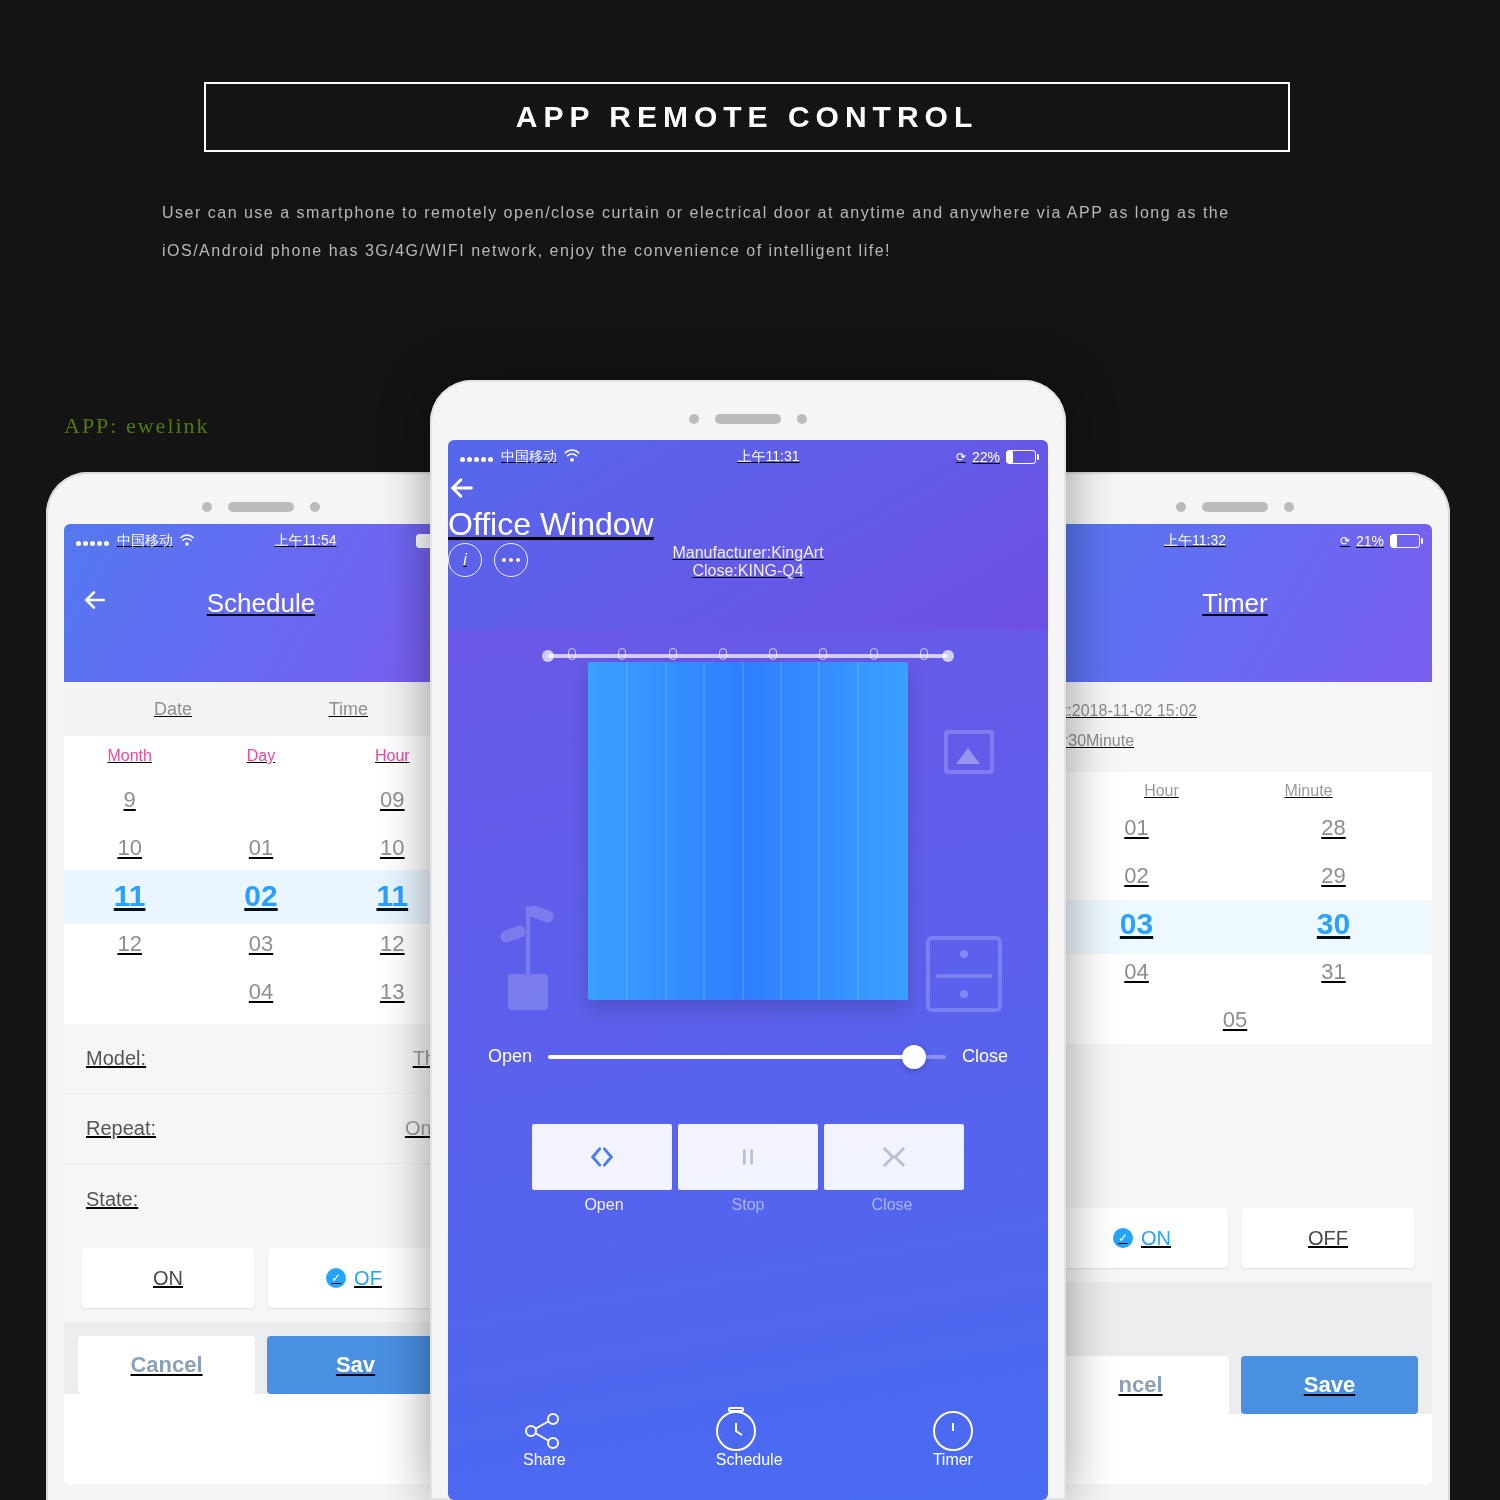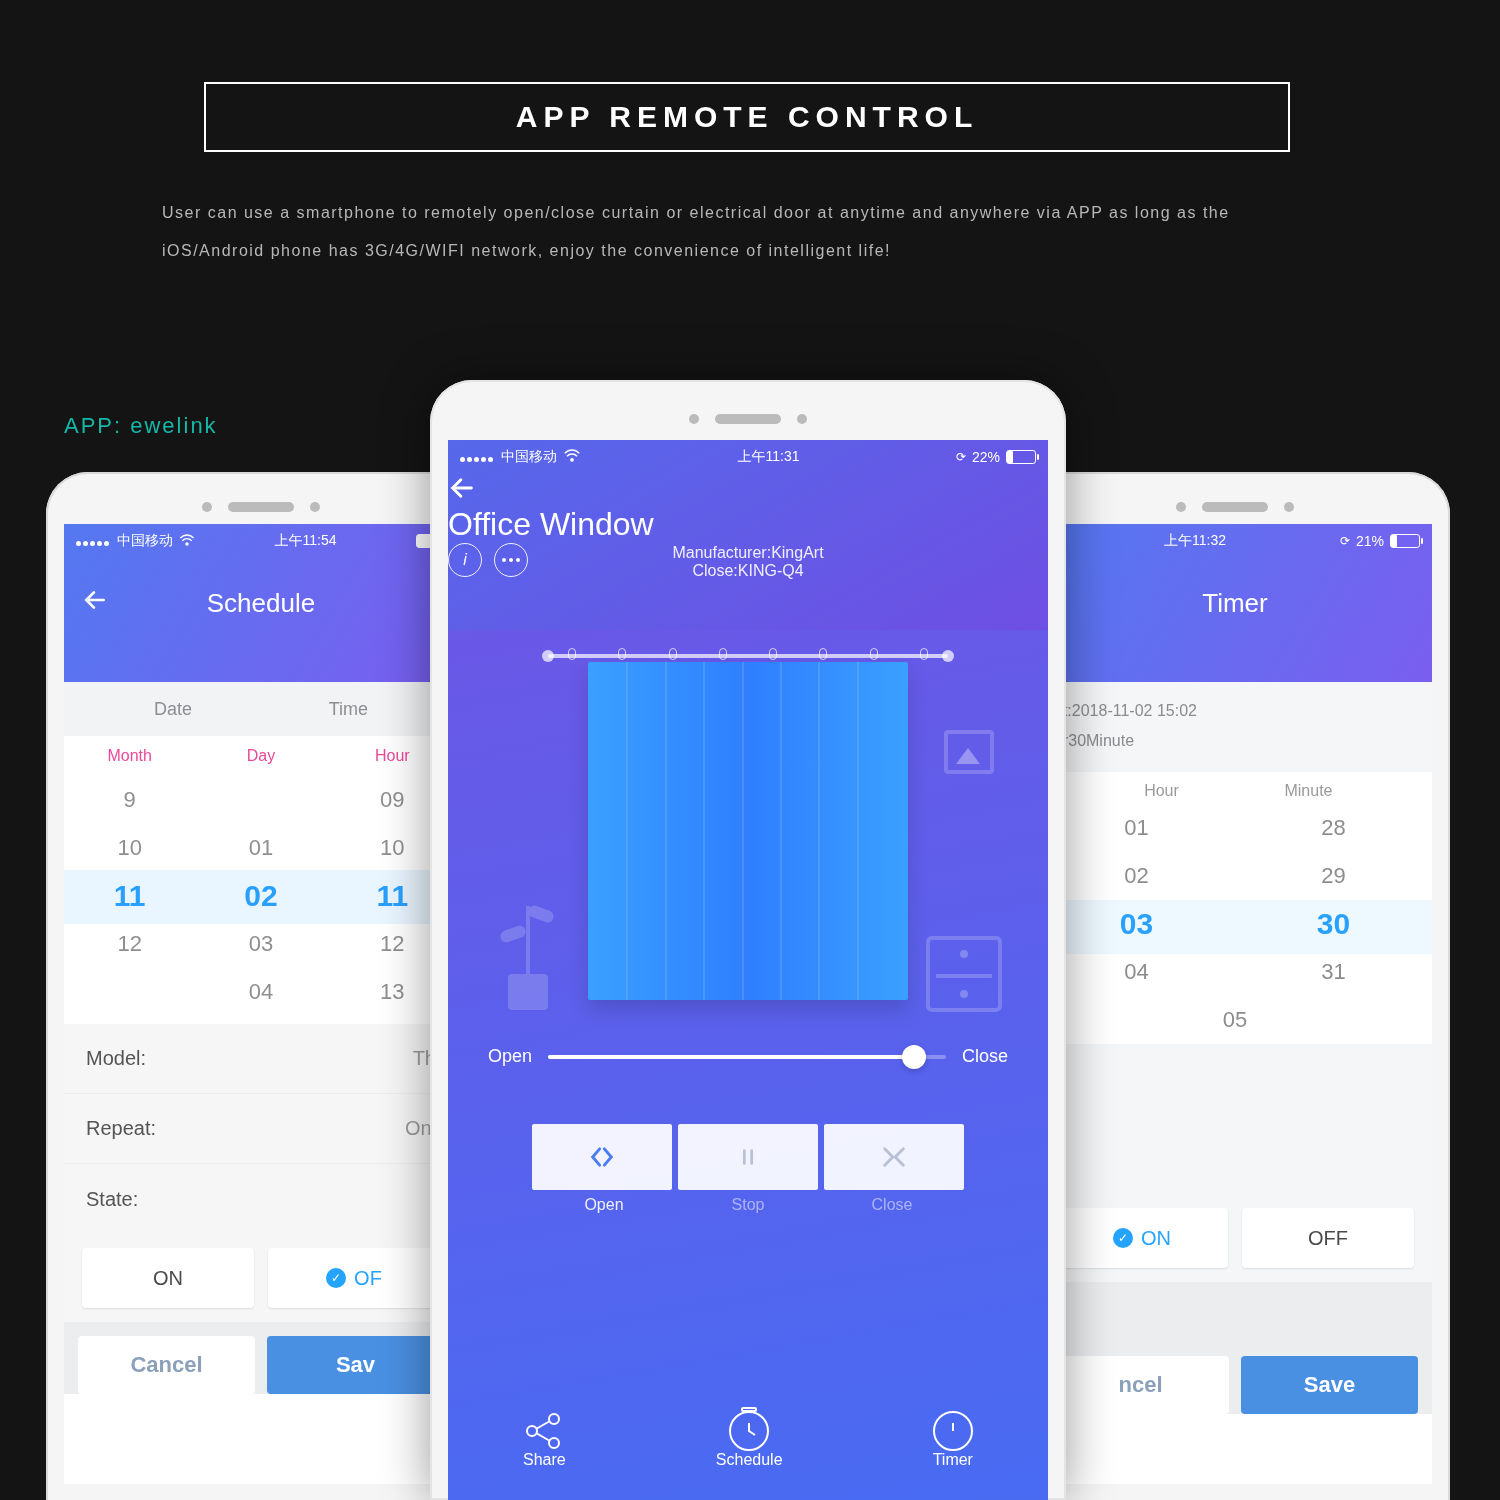--- a/index.html
+++ b/index.html
@@ -8,31 +8,31 @@
 .canvas { position: relative; width: 1372px; height: 1500px; background: #141414; }
 
 .title-box {
   position: absolute; left: 204px; top: 82px; width: 1086px; height: 70px;
   border: 2px solid #fff; display: flex; align-items: center; justify-content: center;
 }
 .title-box span { color: #fff; font-size: 30px; letter-spacing: 6px; font-weight: 600; }
 
 .desc { position: absolute; left: 162px; top: 194px; width: 1170px; color: #b8b8b8; font-size: 16px; line-height: 38px; letter-spacing: 1.5px; }
 
-.app-label { position: absolute; left: 64px; top: 413px; color: #14b8a6; font-size: 22px; letter-spacing: 2px; }
+.app-label { position: absolute; left: 64px; top: 413px; color: #4d7c0f; font-size: 22px; letter-spacing: 2px; font-family: Liberation Serif, serif; }
 
 
 .phone {
   position: absolute; background: #f5f5f5; border-radius: 42px 42px 0 0; padding: 18px 18px 0 18px;
   box-shadow: inset 0 0 0 2px #d9d9d9;
 }
 .phone .sensor-row { height: 34px; display:flex; align-items:center; justify-content:center; gap:16px;}
 .phone .sensor-dot { width:10px; height:10px; background:#bbb; border-radius:50%;}
 .phone .sensor-slot { width:66px; height:10px; background:#bbb; border-radius:5px;}
-.phone .screen { background:#fff; border-radius:0; overflow:hidden; position:relative; }
+.phone .screen { background:#fff; border-radius:6px; overflow:hidden; position:relative;text-decoration:underline; }
 
 .phone-left  { left: 46px;  top: 472px; width: 430px; height: 1030px; z-index: 1;}
 .phone-left .screen { width: 394px; height: 960px; }
 .phone-right { left: 1020px; top: 472px; width: 430px; height: 1030px; z-index: 1;}
 .phone-right .screen { width: 394px; height: 960px; }
 .phone-center{ left: 430px; top: 380px; width: 636px; height: 1120px; z-index: 2; box-shadow: inset 0 0 0 2px #e4e4e4, 0 0 50px rgba(0,0,0,0.4);}
 .phone-center .sensor-row{ height:42px;}
 .phone-center .screen { width: 600px; height: 1060px; }
 
 
@@ -103,21 +103,21 @@
 
 .action-row{ position:absolute; left:84px; right:84px; top:494px; display:flex; gap:6px;}
 .abtn{ flex:1; height:66px; background:rgba(255,255,255,0.92); display:flex; align-items:center; justify-content:center; color:#4a7df5; font-size:24px; border-radius:2px;}
 .abtn.mid{ color:#b8c0d6;}
 .abtn.right{ color:#b8c0d6;}
 .alabels{ position:absolute; left:84px; right:84px; top:566px; display:flex;}
 .alabels span{ flex:1; text-align:center; font-size:16px; color:#fff; opacity:.9;}
 .alabels span.dim{ opacity:.5;}
 
 .bottom-nav{ position:absolute; left:0; right:0; bottom:0; height:120px; display:flex; justify-content:space-around; align-items:center; color:#fff;}
-.nav-item{ display:flex; flex-direction:column; align-items:center; font-size:16px;}
+.nav-item{ display:flex; flex-direction:column; align-items:flex-start; font-size:16px;}
 .nav-ico{ width:40px; height:40px; border:2px solid #fff; border-radius:50%; position:relative;}
 .nav-ico.share{ border:none;}
 .nav-ico.share svg{ width:40px; height:40px;}
 
 
 .rt-info{ background:#f5f6f7; padding:14px 16px 16px 16px; font-size:16px; color:#8b8b8f; line-height:30px;}
 .rt-controls{ background:#fff;}
 .rt-headers{ display:flex; padding:10px 50px 4px 50px;}
 .rt-headers span{ flex:1; text-align:center; color:#9a9a9a; font-size:16px;}
 .rt-rows{ position:relative;}

